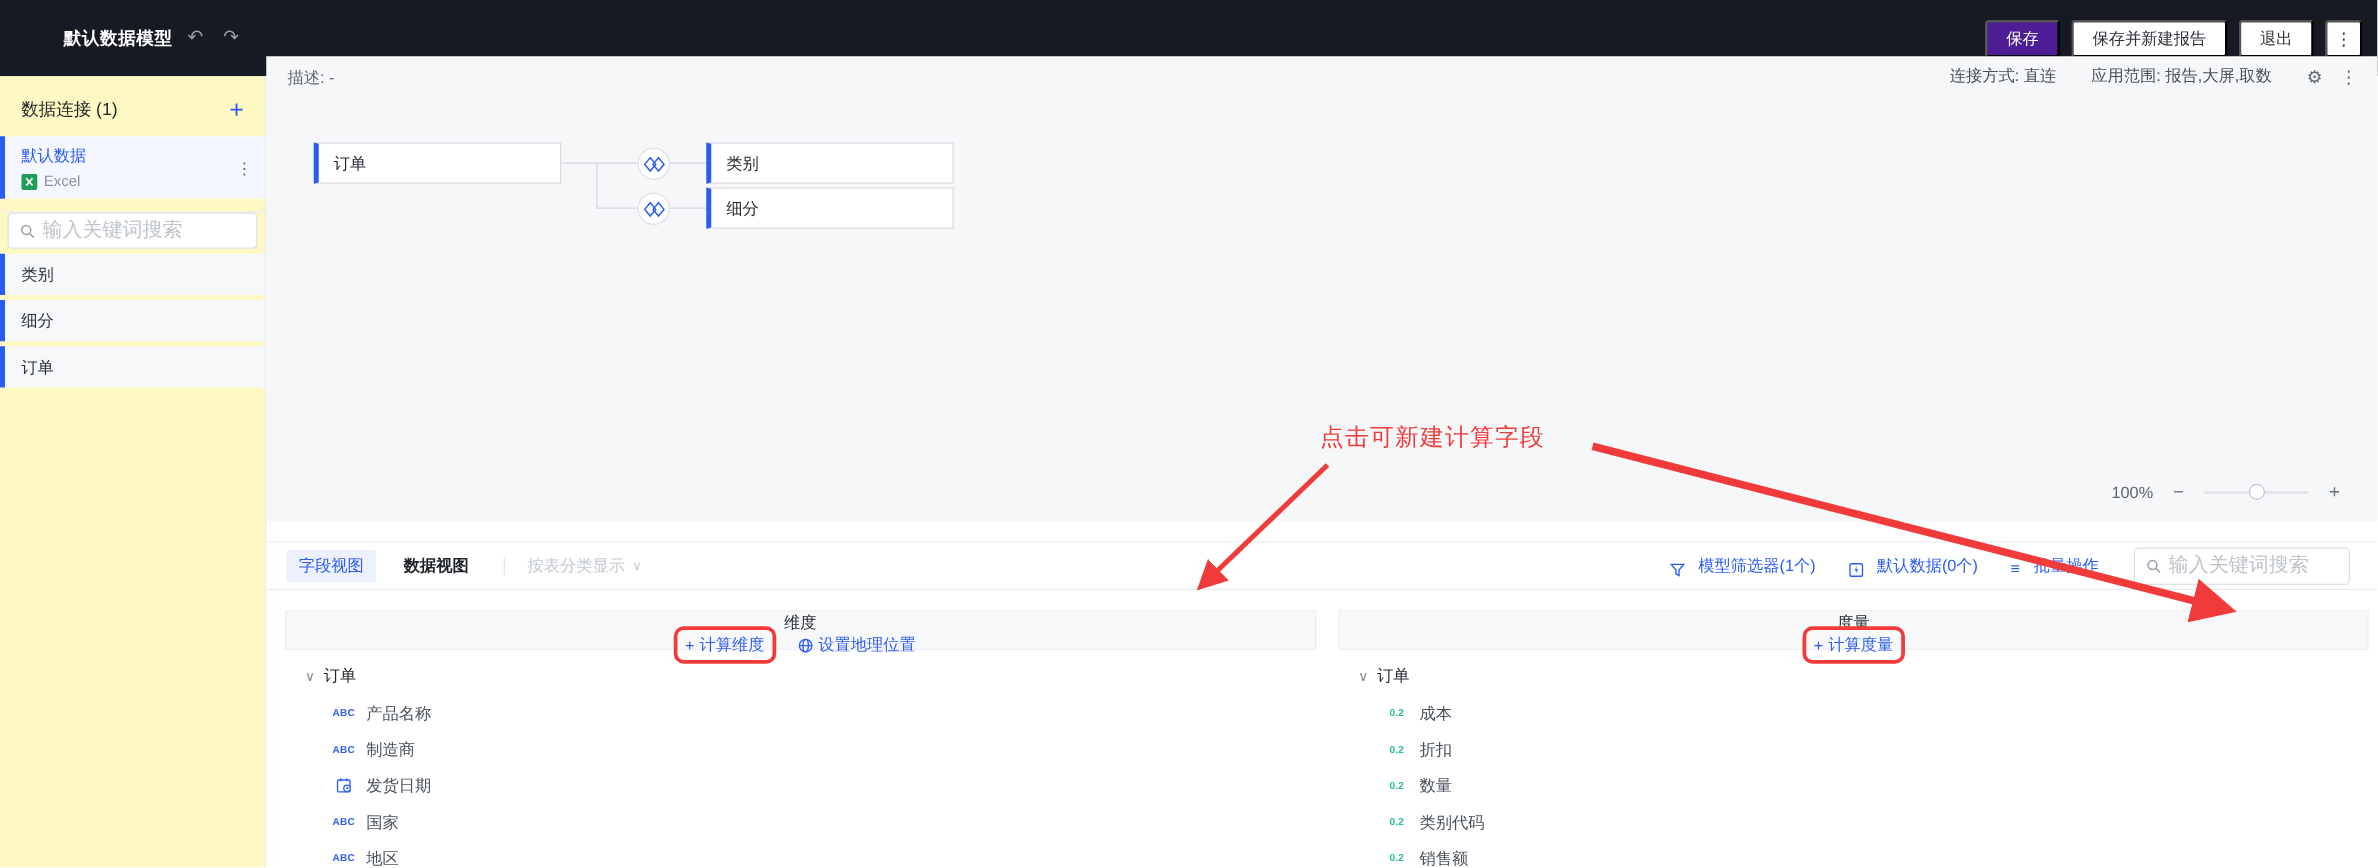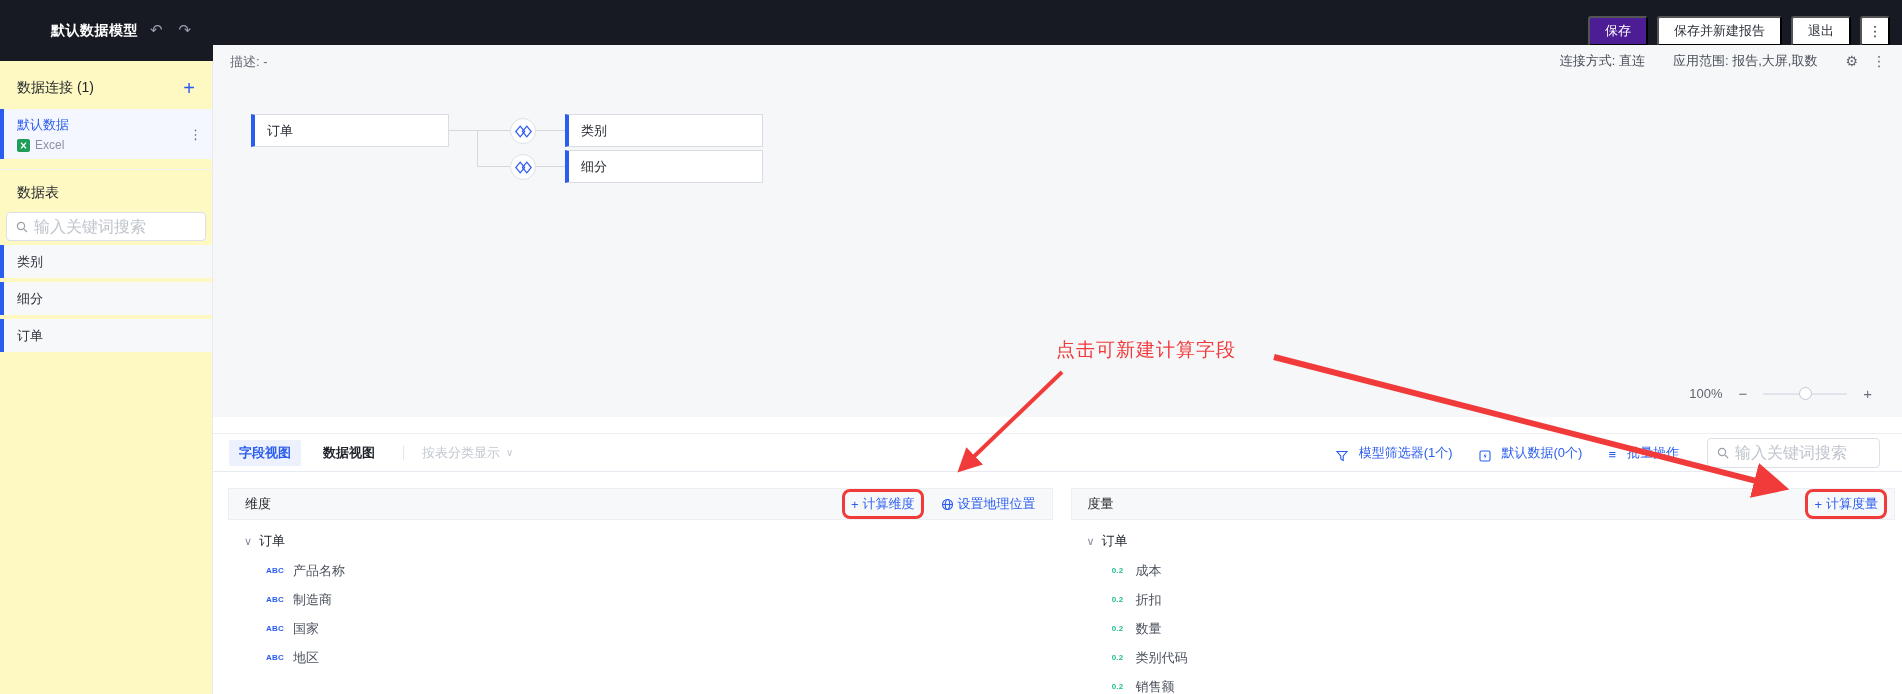--- a/index.html
+++ b/index.html
@@ -56,31 +56,31 @@
   .join-circle{position:absolute;width:26px;height:26px;border-radius:50%;background:#fff;border:1px solid #dfe1e7;display:flex;align-items:center;justify-content:center;cursor:pointer;}
   .zoom-ctrl{position:absolute;right:30px;top:340px;display:flex;align-items:center;gap:16px;color:#5f6670;font-size:13px;}
   .zoom-track{position:relative;width:84px;height:2px;background:#e1e4ea;border-radius:1px;}
   .zoom-handle{position:absolute;left:36px;top:-6px;width:13px;height:13px;border-radius:50%;background:#fff;border:1px solid #c2c8d2;cursor:pointer;}
   .zoom-btn{cursor:pointer;font-size:15px;color:#6a707b;}
 
   
   .bottom{position:absolute;left:213px;top:433px;width:1689px;height:261px;background:#fff;border-top:1px solid #eceef2;}
   .tabrow{height:38px;display:flex;align-items:center;padding:0 16px;border-bottom:1px solid #e7eaf0;}
   .tab{font-size:13px;cursor:pointer;padding:4px 10px;border-radius:2px;color:var(--ink);font-weight:bold;}
-  .tab.active{color:var(--accent);background:#edf1fd;font-weight:bold;}
+  .tab.active{color:var(--accent);background:#edf1fd;font-weight:normal;}
   .tab + .tab{margin-left:12px;}
   .tab-sep{width:1px;height:14px;background:#e3e6ec;margin:0 18px;}
   .group-dd{display:flex;align-items:center;gap:6px;color:#c2c7d0;font-size:13px;cursor:pointer;}
   .tab-tools{margin-left:auto;display:flex;align-items:center;gap:26px;}
   .tool-link{display:flex;align-items:flex-end;gap:11px;color:var(--accent);font-size:13px;cursor:pointer;white-space:nowrap;}
   .tool-search{width:173px;height:30px;margin-left:2px;}
 
   .panels{display:flex;gap:18px;padding:16px 7px 0 15px;}
   .panel{flex:1;min-width:0;}
-  .panel-head{height:32px;background:var(--panelbg);border:1px solid #edeff4;display:flex;align-items:center;justify-content:space-between;padding:0 16px;}
+  .panel-head{height:32px;background:var(--panelbg);border:1px solid #edeff4;display:flex;align-items:center;justify-content:space-between;padding:0 16px;flex-direction:column;}
   .panel-title{font-size:13px;color:var(--ink);}
   .panel-links{display:flex;align-items:center;gap:26px;}
   .p-link{display:flex;align-items:center;gap:4px;color:var(--accent);font-size:13px;cursor:pointer;white-space:nowrap;}
   .red-ring{position:relative;}
   .red-ring::after{content:"";position:absolute;left:-9px;right:-9px;top:-6px;bottom:-6px;border:3px solid var(--red);border-radius:8px;pointer-events:none;}
   .tree{padding-top:6px;overflow:hidden;}
   .tree-group{display:flex;align-items:center;gap:7px;height:30px;padding-left:16px;font-size:13px;color:var(--ink);cursor:pointer;}
   .tw{color:#868c97;font-size:11px;}
   .tree-row{display:flex;align-items:center;gap:8px;height:29px;padding-left:37px;font-size:13px;color:#4a515c;cursor:pointer;}
   .f-ic{width:20px;display:flex;justify-content:center;align-items:center;font-weight:bold;font-size:8px;letter-spacing:.2px;}
@@ -127,21 +127,20 @@
               <rect width="13" height="13" rx="2" fill="#1e9e5a"></rect>
               <path d="M4 3.6l5 5.8M9 3.6l-5 5.8" stroke="#fff" stroke-width="1.4"></path>
             </svg>
         </span>
         <span>Excel</span>
       </div>
     </div>
     <span class="conn-kebab">⋮</span>
   </div>
   <div class="sb-divider"></div>
-  <div class="sb-section">数据表</div>
   <div class="search-box">
     <span>
       <svg width="12" height="12" viewBox="0 0 12 12">
           <circle cx="5" cy="5" r="3.6" fill="none" stroke="#9aa0aa" stroke-width="1.2"></circle>
           <line x1="7.9" y1="7.9" x2="11" y2="11" stroke="#9aa0aa" stroke-width="1.2"></line>
         </svg>
     </span>
     <input placeholder="输入关键词搜索" style="">
   </div>
   <div class="tbl-item">类别</div>
@@ -265,20 +264,32 @@
         </div>
         <div class="tree-row">
           <span class="f-ic f-abc">ABC</span>
           <span>产品名称</span>
         </div>
         <div class="tree-row">
           <span class="f-ic f-abc">ABC</span>
           <span>制造商</span>
         </div>
         <div class="tree-row">
+          <span class="f-ic">
+              <svg width="13" height="13" viewBox="0 0 13 13">
+                <rect x="1" y="2" width="10" height="9.5" rx="1" fill="none" stroke="#2b5cf0" stroke-width="1.1"></rect>
+                <line x1="3.6" y1="0.8" x2="3.6" y2="3" stroke="#2b5cf0" stroke-width="1.1"></line>
+                <line x1="8.4" y1="0.8" x2="8.4" y2="3" stroke="#2b5cf0" stroke-width="1.1"></line>
+                <circle cx="8.6" cy="8.6" r="2.6" fill="#fff" stroke="#2b5cf0" stroke-width="1"></circle>
+                <path d="M8.6 7.3v1.4h1.1" fill="none" stroke="#2b5cf0" stroke-width="1"></path>
+              </svg>
+            </span>
+          <span>发货日期</span>
+        </div>
+        <div class="tree-row">
           <span class="f-ic f-abc">ABC</span>
           <span>国家</span>
         </div>
         <div class="tree-row">
           <span class="f-ic f-abc">ABC</span>
           <span>地区</span>
         </div>
       </div>
     </div>
 

